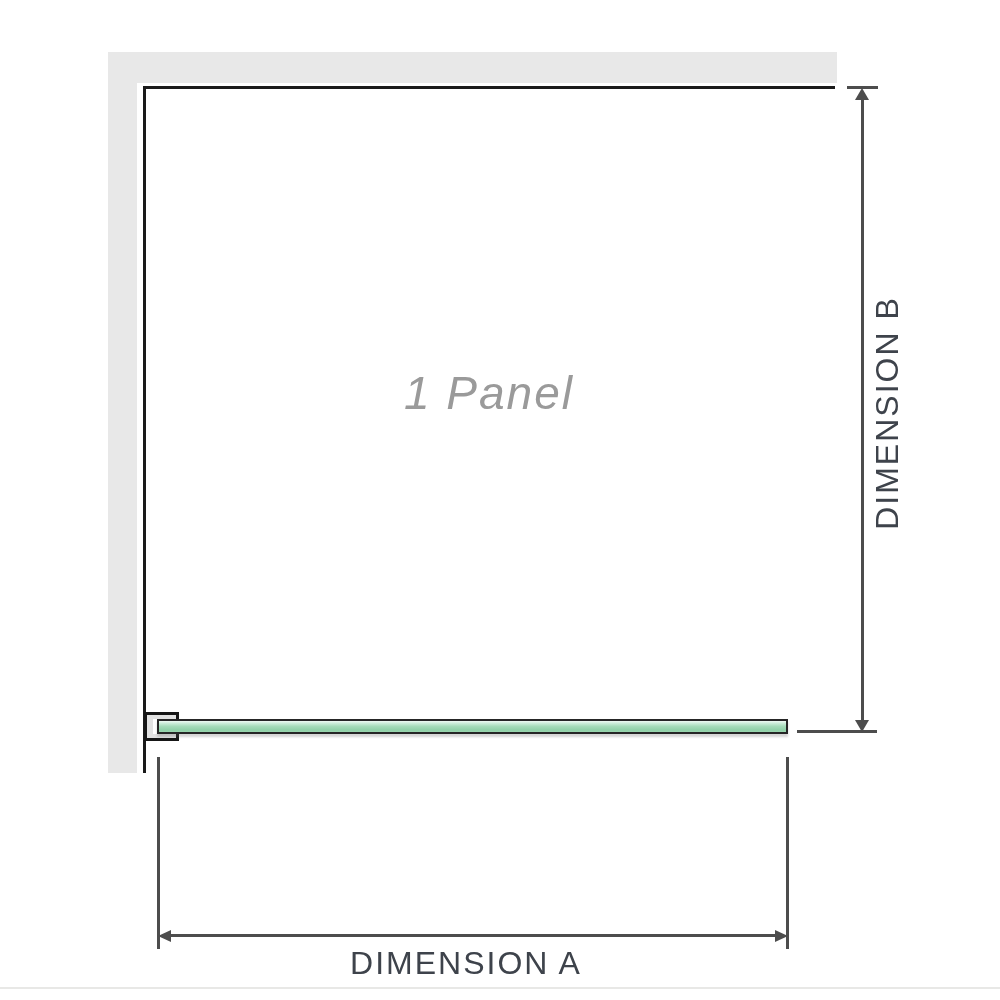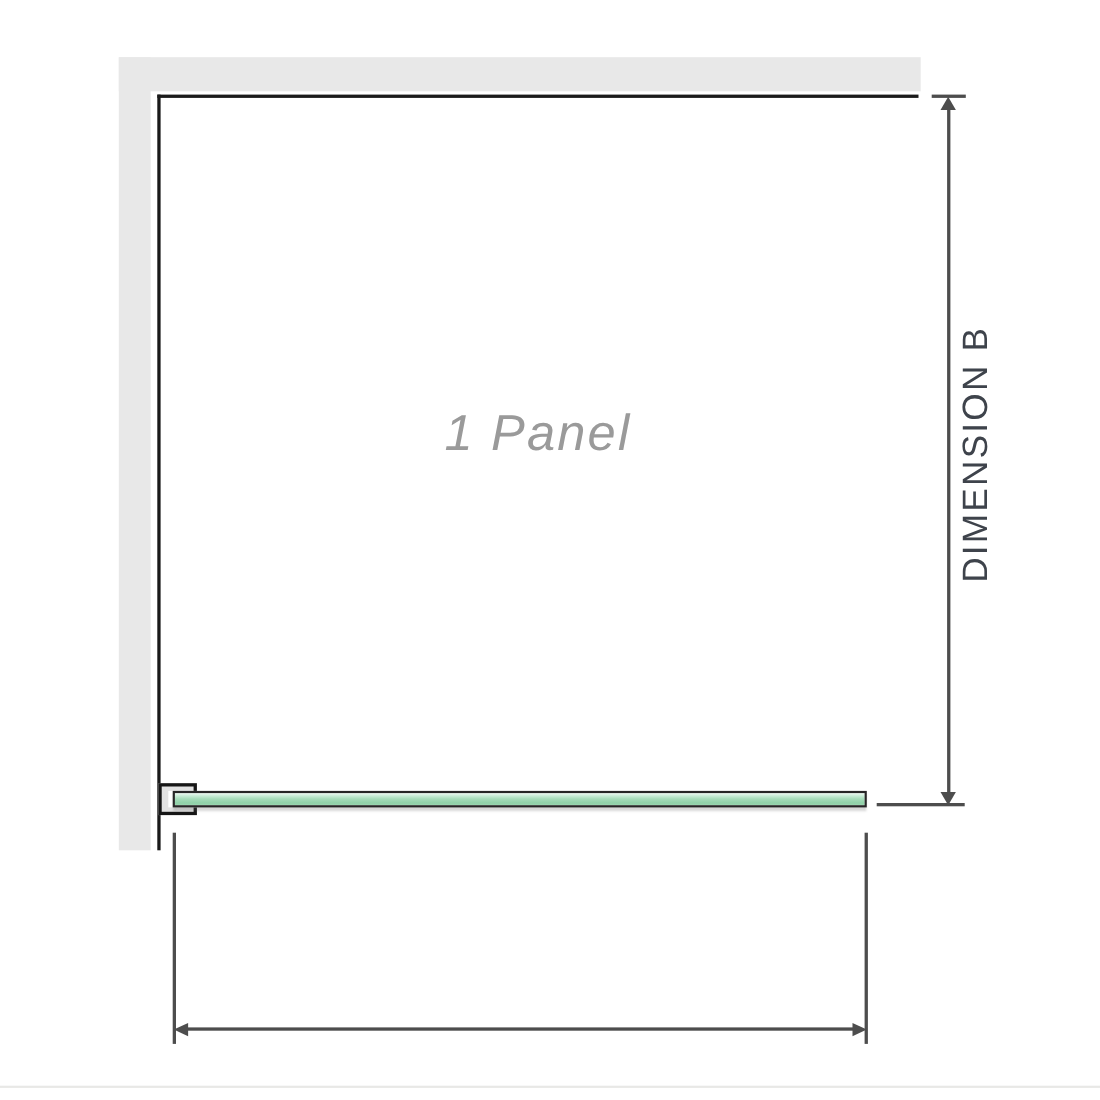--- a/index.html
+++ b/index.html
@@ -80,16 +80,17 @@
   <div class="dim dimb-line"></div>
   <div class="arrow arrow-up"></div>
   <div class="arrow arrow-down"></div>
   <div class="dim-label dimb-label">DIMENSION B</div>
 
   <div class="dim dima-ext-left"></div>
   <div class="dim dima-ext-right"></div>
   <div class="dim dima-line"></div>
   <div class="arrow arrow-left"></div>
   <div class="arrow arrow-right"></div>
+  <div class="dim-label dima-label">DIMENSION A</div>
 
   <div class="bottom-hairline"></div>
 
 </div>
 
 </body></html>

